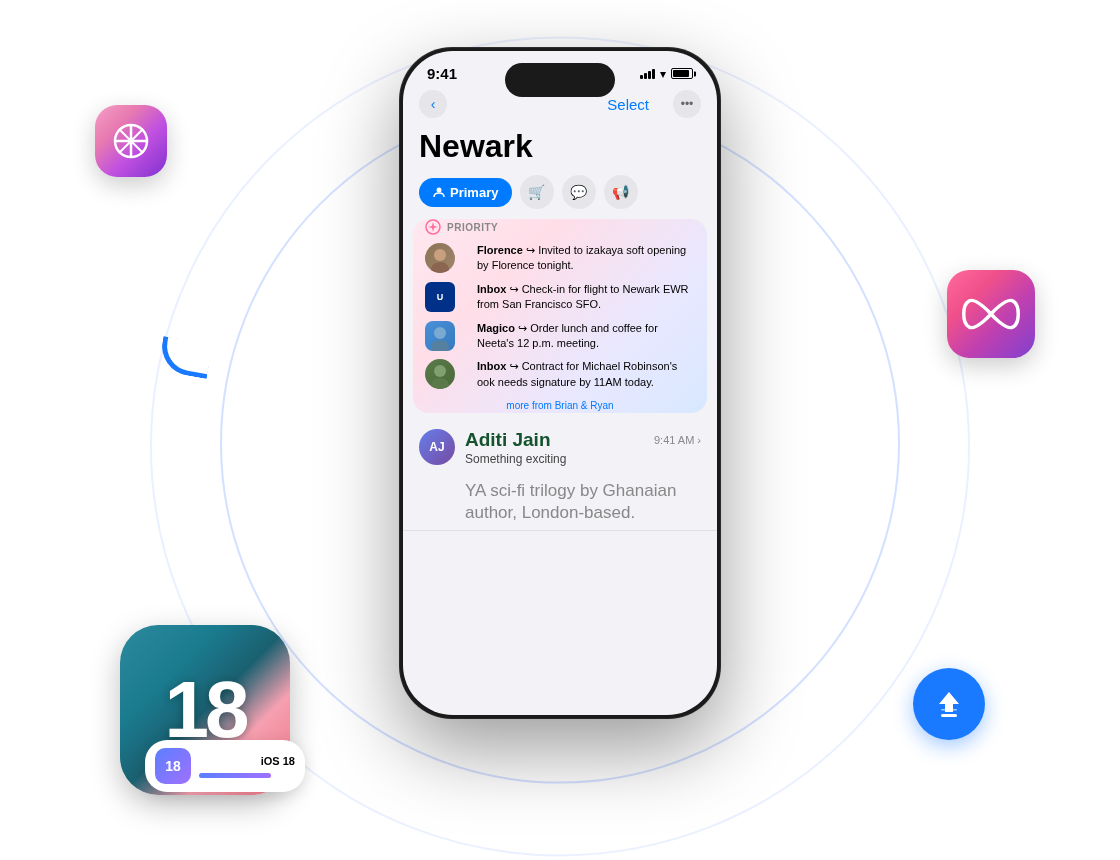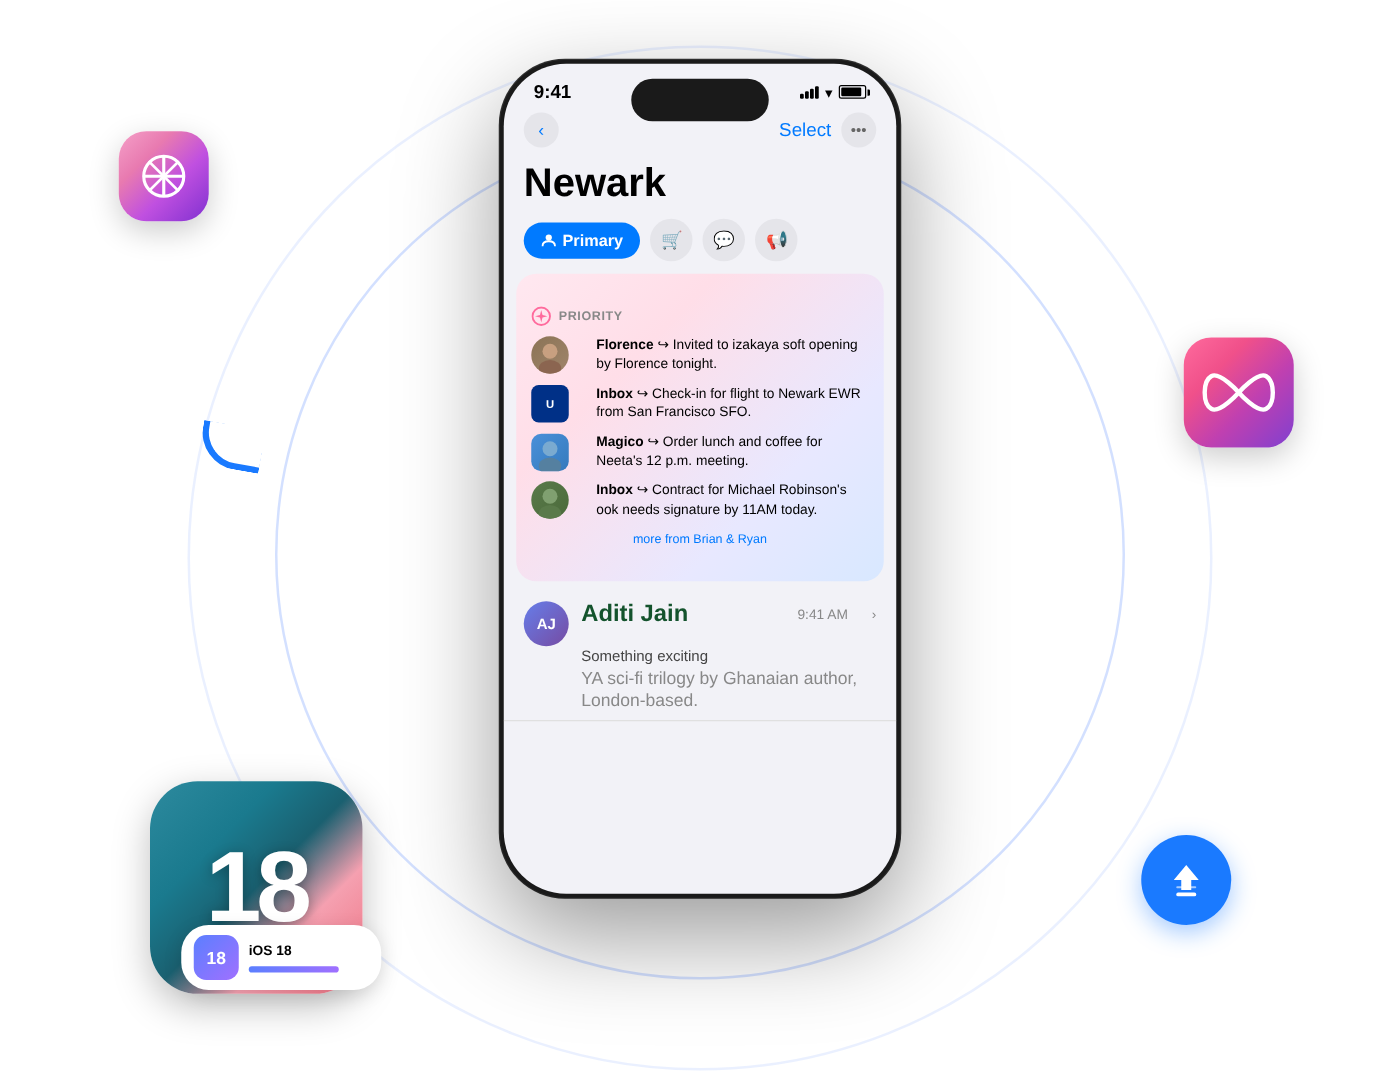--- a/index.html
+++ b/index.html
@@ -122,21 +122,21 @@
       display: flex;
       align-items: center;
       justify-content: center;
       font-size: 14px;
       color: #007aff;
       cursor: pointer;
     }
 
     .nav-actions {
       display: flex;
-      gap: 8px;
+      gap: 24px;
       align-items: center;
     }
 
     .nav-select {
       font-size: 15px;
       color: #007aff;
       cursor: pointer;
     }
 
     .nav-more {
@@ -189,21 +189,21 @@
       align-items: center;
       justify-content: center;
       font-size: 14px;
     }
 
     
     .priority-section {
       margin: 0 10px;
       background: linear-gradient(135deg, #ffe8f0 0%, #ffdee8 30%, #e8e8ff 70%, #d8e8ff 100%);
       border-radius: 16px;
-      padding: 26px 12px;
+      padding: 0 12px;
       margin-bottom: 6px;
     }
 
     .priority-header {
       display: flex;
       align-items: center;
       gap: 6px;
       margin-bottom: 8px;
     }
 
@@ -294,33 +294,33 @@
       font-size: 19px;
       font-weight: 600;
       color: #14532d;
     }
 
     .email-time {
       font-size: 11px;
       color: #888;
       display: flex;
       align-items: center;
-      gap: 19px;
+      gap: 3px;
     }
 
     .email-subject {
       font-size: 12px;
       color: #444;
-      margin-top: 15px;
+      margin-top: 1px;
     }
 
     .email-preview {
-      font-size: 14px;
+      font-size: 17px;
       color: #888;
-      margin-top: 1px;
+      margin-top: 14px;
       line-height: 1.3;
     }
 
     
     .deco-app-icon {
       position: absolute;
       border-radius: 22px;
       box-shadow: 0 8px 25px rgba(0,0,0,0.2);
     }
 
@@ -502,21 +502,21 @@
     <div class="num-18">18</div>
   </div>
 </div>
 
 <div class="ios18-badge">
   <div style="display:flex; gap:8px; align-items:center;">
     <div style="width:36px;height:36px;background:linear-gradient(135deg,#5b7fff,#a070ff);border-radius:10px;display:flex;align-items:center;justify-content:center;">
       <span style="color:white;font-size:14px;font-weight:700;">18</span>
     </div>
     <div style="flex:1;">
-      <div style="font-size:11px;font-weight:600;color:#000;">iOS 18</div>
+      <div style="font-size:11px;font-weight:600;color:#000;text-align:right;">iOS 18</div>
       <div class="ios18-progress"></div>
     </div>
   </div>
 </div>
 
 <div class="deco-app-icon app-icon-upload">
   <svg width="36" height="36" viewBox="0 0 36 36" fill="none">
     <polygon points="18,6 28,18 22,18 22,26 14,26 14,18 8,18" fill="white"></polygon>
     <rect x="10" y="28" width="16" height="3" rx="1.5" fill="white"></rect>
     <rect x="10" y="23" width="16" height="1.5" rx="0.75" fill="white" opacity="0.6"></rect>

